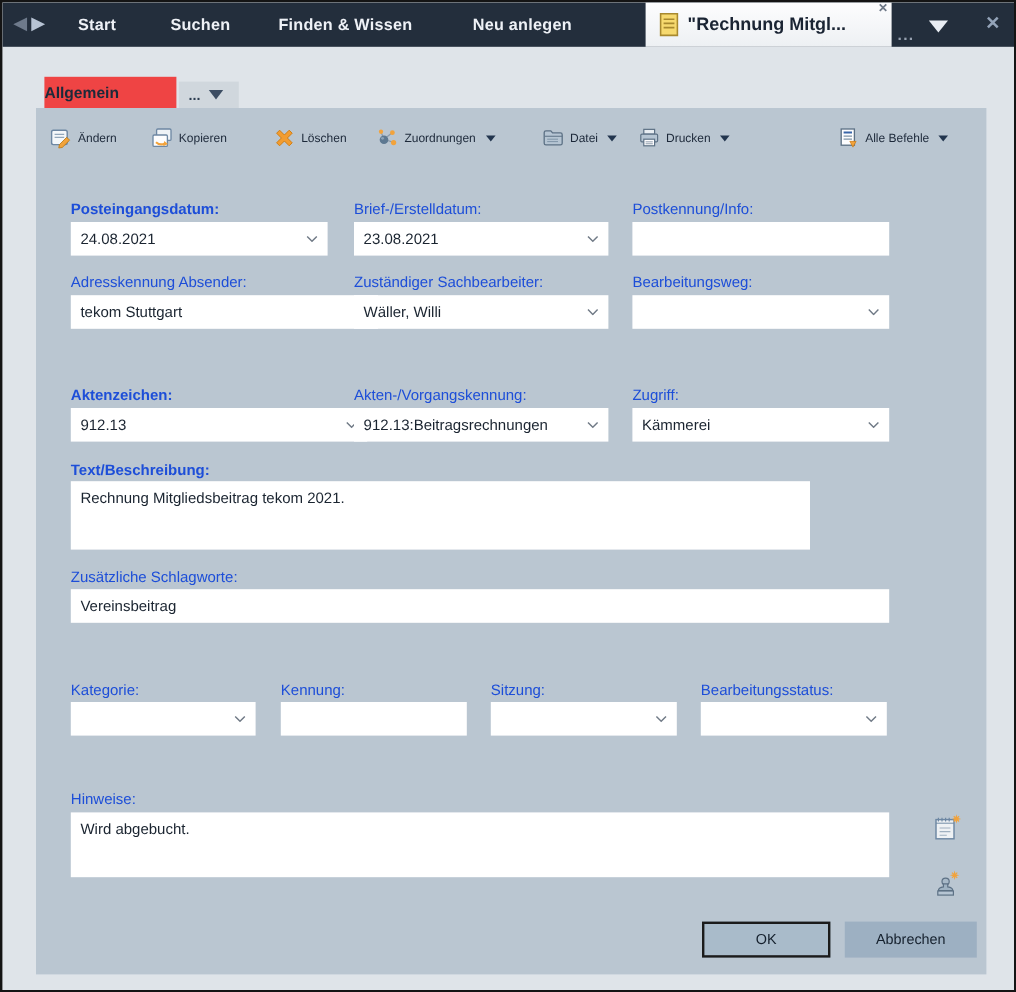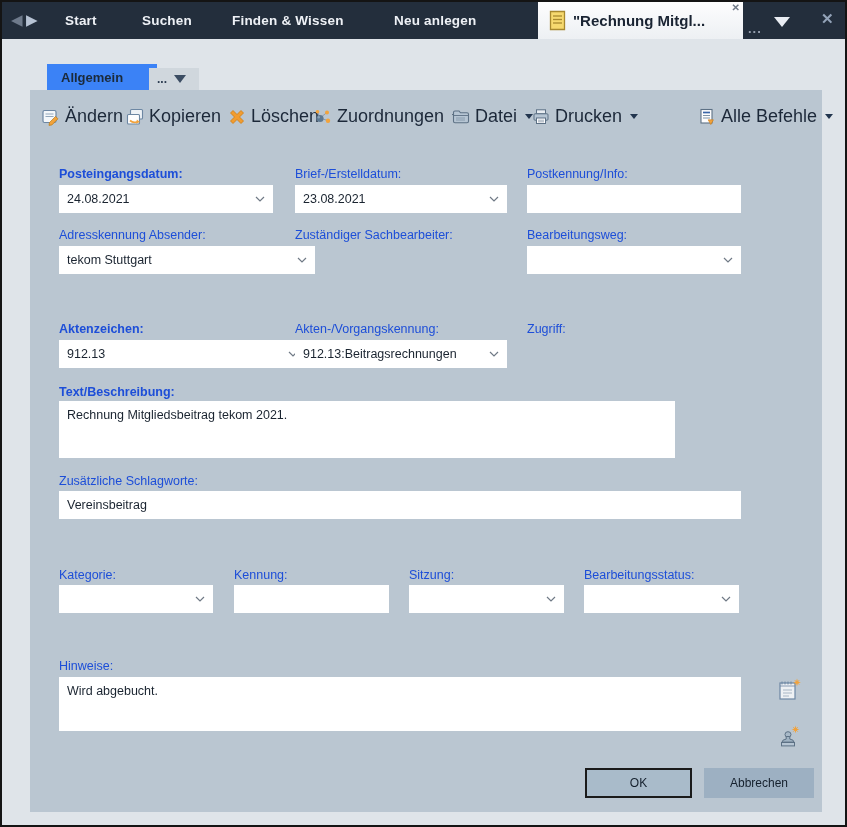--- a/index.html
+++ b/index.html
@@ -21,32 +21,32 @@
     background:linear-gradient(#fdfdfe,#edf0f3);
     display:flex;align-items:center;gap:7px;padding-left:11px;box-sizing:border-box;
   }
   .activetab .ttl{font-weight:bold;font-size:15px;color:#1a2433;white-space:nowrap;}
   .tabclose{position:absolute;top:1px;right:3px;font-size:10px;color:#6e7988;font-weight:bold;line-height:10px;}
   .ovdots{position:absolute;left:746px;top:19px;color:#97a1b0;font-size:13px;font-weight:bold;letter-spacing:1px;}
   .topdd{position:absolute;left:772px;top:15px;width:0;height:0;
     border-left:8px solid transparent;border-right:8px solid transparent;border-top:10px solid #e9edf3;}
   .winclose{position:absolute;left:819px;top:8px;color:#93a3b8;font-size:15px;font-weight:bold;}
   
-  .subtab{position:absolute;left:35px;top:62px;width:110px;height:26px;background:#3b82f6;
-    font-weight:bold;font-size:13px;color:#1b2a3a;line-height:27px;padding-left:14px;box-sizing:border-box;margin-left:10px;}
+  .subtab{position:absolute;left:35px;top:62px;width:110px;height:26px;background:#ef4444;
+    font-weight:bold;font-size:13px;color:#1b2a3a;line-height:27px;box-sizing:border-box;}
   .subtab-more{position:absolute;left:147px;top:66px;width:50px;height:22px;background:#d0d7dd;
     display:flex;align-items:center;gap:7px;padding-left:8px;box-sizing:border-box;}
   .subtab-more .dots{color:#2c3c50;font-size:12px;font-weight:bold;line-height:10px;}
   .subdd{width:0;height:0;border-left:6px solid transparent;border-right:6px solid transparent;
     border-top:8px solid #3c4d63;}
   
   .panel{position:absolute;left:28px;top:88px;width:792px;height:722px;background:#bac6d1;}
   
   .tbi{position:absolute;top:16px;display:flex;align-items:center;gap:5px;
-    font-size:18px;color:#1c2839;cursor:default;white-space:nowrap;}
+    font-size:10px;color:#1c2839;cursor:default;white-space:nowrap;}
   .dd{width:0;height:0;border-left:4px solid transparent;border-right:4px solid transparent;
     border-top:5px solid #22354e;margin-left:3px;display:inline-block;}
   
   .flabel{position:absolute;font-size:12.5px;color:#1d4ed8;white-space:nowrap;text-align:right;}
   .bold{font-weight:bold;}
   .combo{position:absolute;height:28px;background:#ffffff;cursor:default;}
   .cval{position:absolute;left:8px;top:0;line-height:28px;font-size:12.5px;color:#1a2430;white-space:nowrap;}
   .chev{position:absolute;right:8px;top:11px;}
   .txt{position:absolute;height:28px;border:none;background:#ffffff;padding:0 8px;
     font-family:"Liberation Sans",sans-serif;font-size:12.5px;color:#1a2430;box-sizing:border-box;outline:none;}
@@ -194,20 +194,26 @@
 
     <div class="flabel" style="left:29px;top:138px">Adresskennung Absender:</div>
     <div class="combo" style="left:29px;top:156px;width:256px">
       <span class="cval">tekom Stuttgart</span>
       <svg class="chev" width="10" height="6" viewBox="0 0 10 6">
           <polyline points="1,1 5,5 9,1" fill="none" stroke="#707a86" stroke-width="1.2"></polyline>
         </svg>
     </div>
 
     <div class="flabel" style="left:265px;top:138px">Zuständiger Sachbearbeiter:</div>
+    <div class="combo" style="left:265px;top:156px;width:212px">
+      <span class="cval">Wäller, Willi</span>
+      <svg class="chev" width="10" height="6" viewBox="0 0 10 6">
+          <polyline points="1,1 5,5 9,1" fill="none" stroke="#707a86" stroke-width="1.2"></polyline>
+        </svg>
+    </div>
 
     <div class="flabel" style="left:497px;top:138px">Bearbeitungsweg:</div>
     <div class="combo" style="left:497px;top:156px;width:214px">
       <span class="cval"></span>
       <svg class="chev" width="10" height="6" viewBox="0 0 10 6">
           <polyline points="1,1 5,5 9,1" fill="none" stroke="#707a86" stroke-width="1.2"></polyline>
         </svg>
     </div>
 
     <div class="flabel bold" style="left:29px;top:232px">Aktenzeichen:</div>
@@ -220,20 +226,26 @@
 
     <div class="flabel" style="left:265px;top:232px">Akten-/Vorgangskennung:</div>
     <div class="combo" style="left:265px;top:250px;width:212px">
       <span class="cval">912.13:Beitragsrechnungen</span>
       <svg class="chev" width="10" height="6" viewBox="0 0 10 6">
           <polyline points="1,1 5,5 9,1" fill="none" stroke="#707a86" stroke-width="1.2"></polyline>
         </svg>
     </div>
 
     <div class="flabel" style="left:497px;top:232px">Zugriff:</div>
+    <div class="combo" style="left:497px;top:250px;width:214px">
+      <span class="cval">Kämmerei</span>
+      <svg class="chev" width="10" height="6" viewBox="0 0 10 6">
+          <polyline points="1,1 5,5 9,1" fill="none" stroke="#707a86" stroke-width="1.2"></polyline>
+        </svg>
+    </div>
 
     <div class="flabel bold" style="left:29px;top:295px">Text/Beschreibung:</div>
     <textarea class="ta" style="left: 29px; top: 311px; width: 616px; height: 57px;">Rechnung Mitgliedsbeitrag tekom 2021.</textarea>
 
     <div class="flabel" style="left:29px;top:384px">Zusätzliche Schlagworte:</div>
     <input class="txt" style="left: 29px; top: 401px; width: 682px;" value="Vereinsbeitrag">
 
     <div class="flabel" style="left:29px;top:478px">Kategorie:</div>
     <div class="combo" style="left:29px;top:495px;width:154px">
       <span class="cval"></span>

